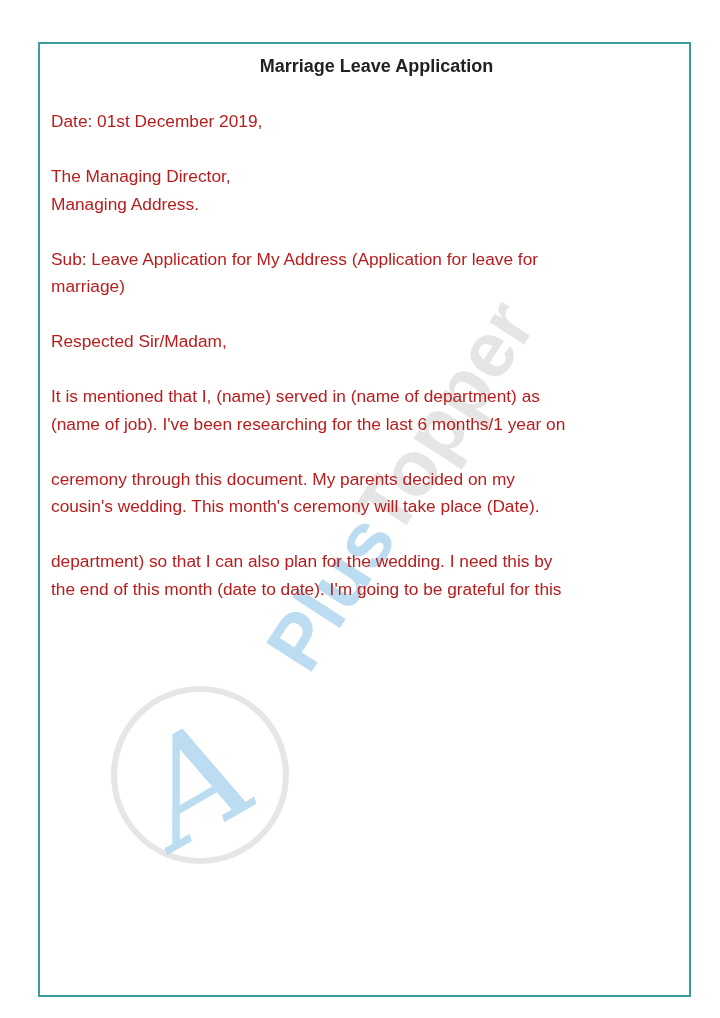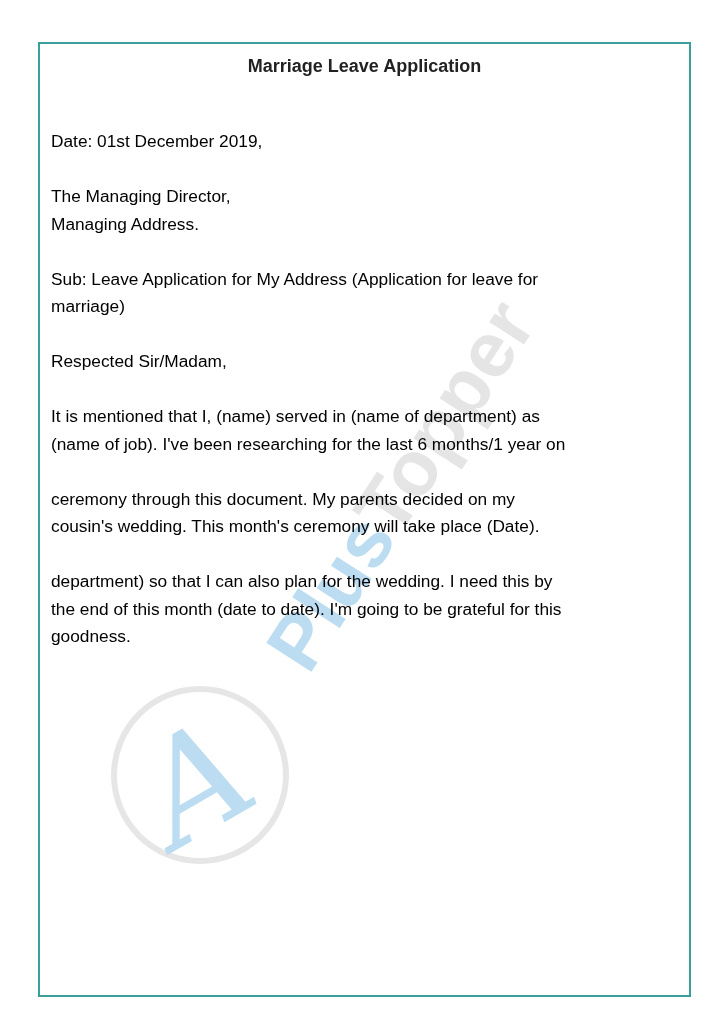--- a/index.html
+++ b/index.html
@@ -3,24 +3,24 @@
 <meta charset="utf-8">
 <style>
   html, body { margin: 0; padding: 0; background: #ffffff; }
   body { width: 720px; height: 1018px; position: relative; overflow: hidden;
          font-family: "DejaVu Sans", "Liberation Sans", sans-serif; color: #333333; }
   .page-frame { position: absolute; left: 38px; top: 42px; width: 649px; height: 951px;
                 border: 2px solid #3a9e9b; box-sizing: content-box; }
   .watermark { position: absolute; left: 0; top: 0; width: 720px; height: 1018px; pointer-events: none; }
   .doc-title { position: absolute; left: 40px; width: 649px; top: 55px; text-align: center;
                font-family: "Liberation Sans", sans-serif; font-weight: bold; font-size: 18px;
-               color: #222222; margin: 0; line-height: 22px; }
+               color: #222222; margin: 0; line-height: 22px; padding-left: 12px; }
   .content { position: absolute; left: 51px; top: 108px; width: 640px;
              font-family: "Liberation Sans", sans-serif; font-size: 17.3px; line-height: 27.5px;
-             color: #000000; margin-top: 20px; }
+             color: #b91c1c; }
   .content p { margin: 0 0 27.5px 0; }
   .content .line { display: block; white-space: nowrap; }
 </style>
 </head>
 <body>
 
 <div class="page-frame"></div>
 
 <svg class="watermark" width="720" height="1018" viewBox="0 0 720 1018">
   <circle cx="200" cy="775" r="86" fill="none" stroke="#e6e6e6" stroke-width="6"></circle>
@@ -52,15 +52,14 @@
     <span class="line">It is mentioned that I, (name) served in (name of department) as</span>
     <span class="line">(name of job). I've been researching for the last 6 months/1 year on</span>
   </p>
   <p>
     <span class="line">ceremony through this document. My parents decided on my</span>
     <span class="line">cousin's wedding. This month's ceremony will take place (Date).</span>
   </p>
   <p>
     <span class="line">department) so that I can also plan for the wedding. I need this by</span>
     <span class="line">the end of this month (date to date). I'm going to be grateful for this</span>
-    <span class="line">goodness.</span>
   </p>
 </div>
 
 </body></html>

